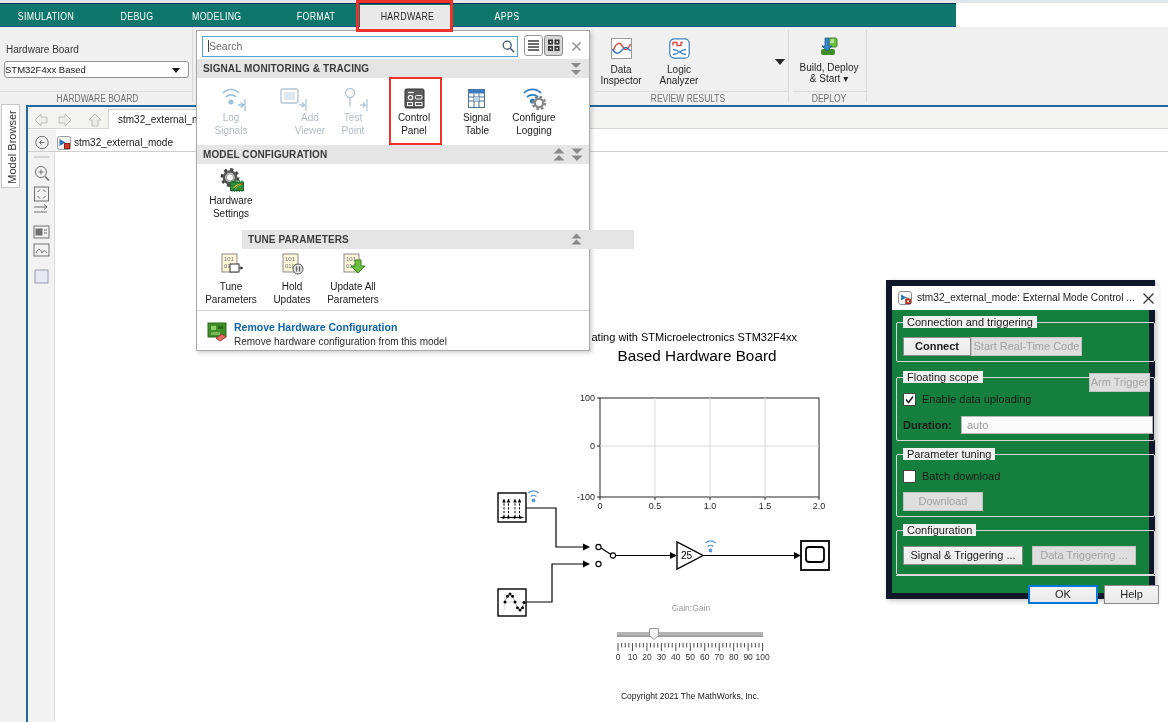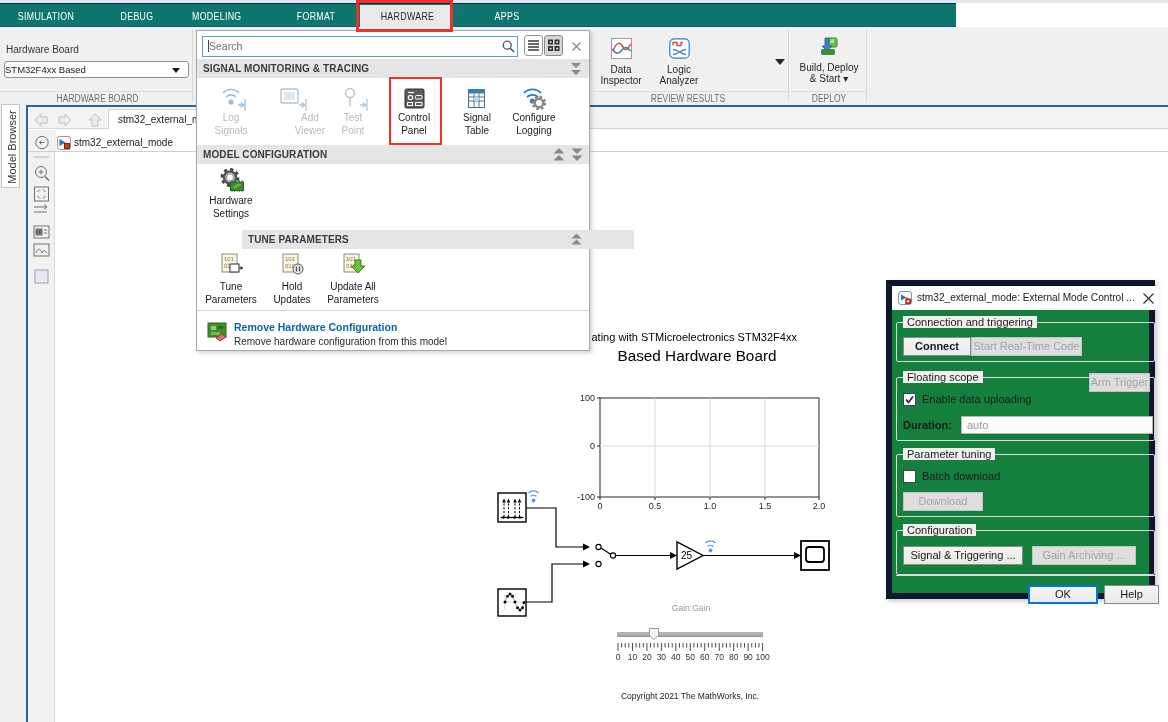--- a/index.html
+++ b/index.html
@@ -539,18 +539,18 @@
       <div class="grplbl">Parameter tuning</div>
     </div>
   <div class="cb" style="left:11px;top:184px;"></div>
   <div style="position:absolute;left:30px;top:184px;">Batch download</div>
   <div class="btn dis" style="left:11px;top:206px;width:80px;">Download</div>
 
   <div class="grp" style="top:244px;height:45px;">
       <div class="grplbl">Configuration</div>
     </div>
   <div class="btn" style="left:11px;top:260px;width:120px;">Signal &amp; Triggering ...</div>
-  <div class="btn dis" style="left:140px;top:260px;width:104px;">Gain Archiving ...</div>
+  <div class="btn dis" style="left:140px;top:260px;width:104px;">Data Triggering ...</div>
 
   <div style="position:absolute;left:4px;top:289px;width:259px;height:1px;background:#dcdcdc;"></div>
   <div class="btn" style="left:136px;top:299px;width:70px;border:2px solid #0078d7;line-height:15px;">OK</div>
   <div class="btn" style="left:212px;top:299px;width:55px;">Help</div>
 </div>
 
 </body></html>

